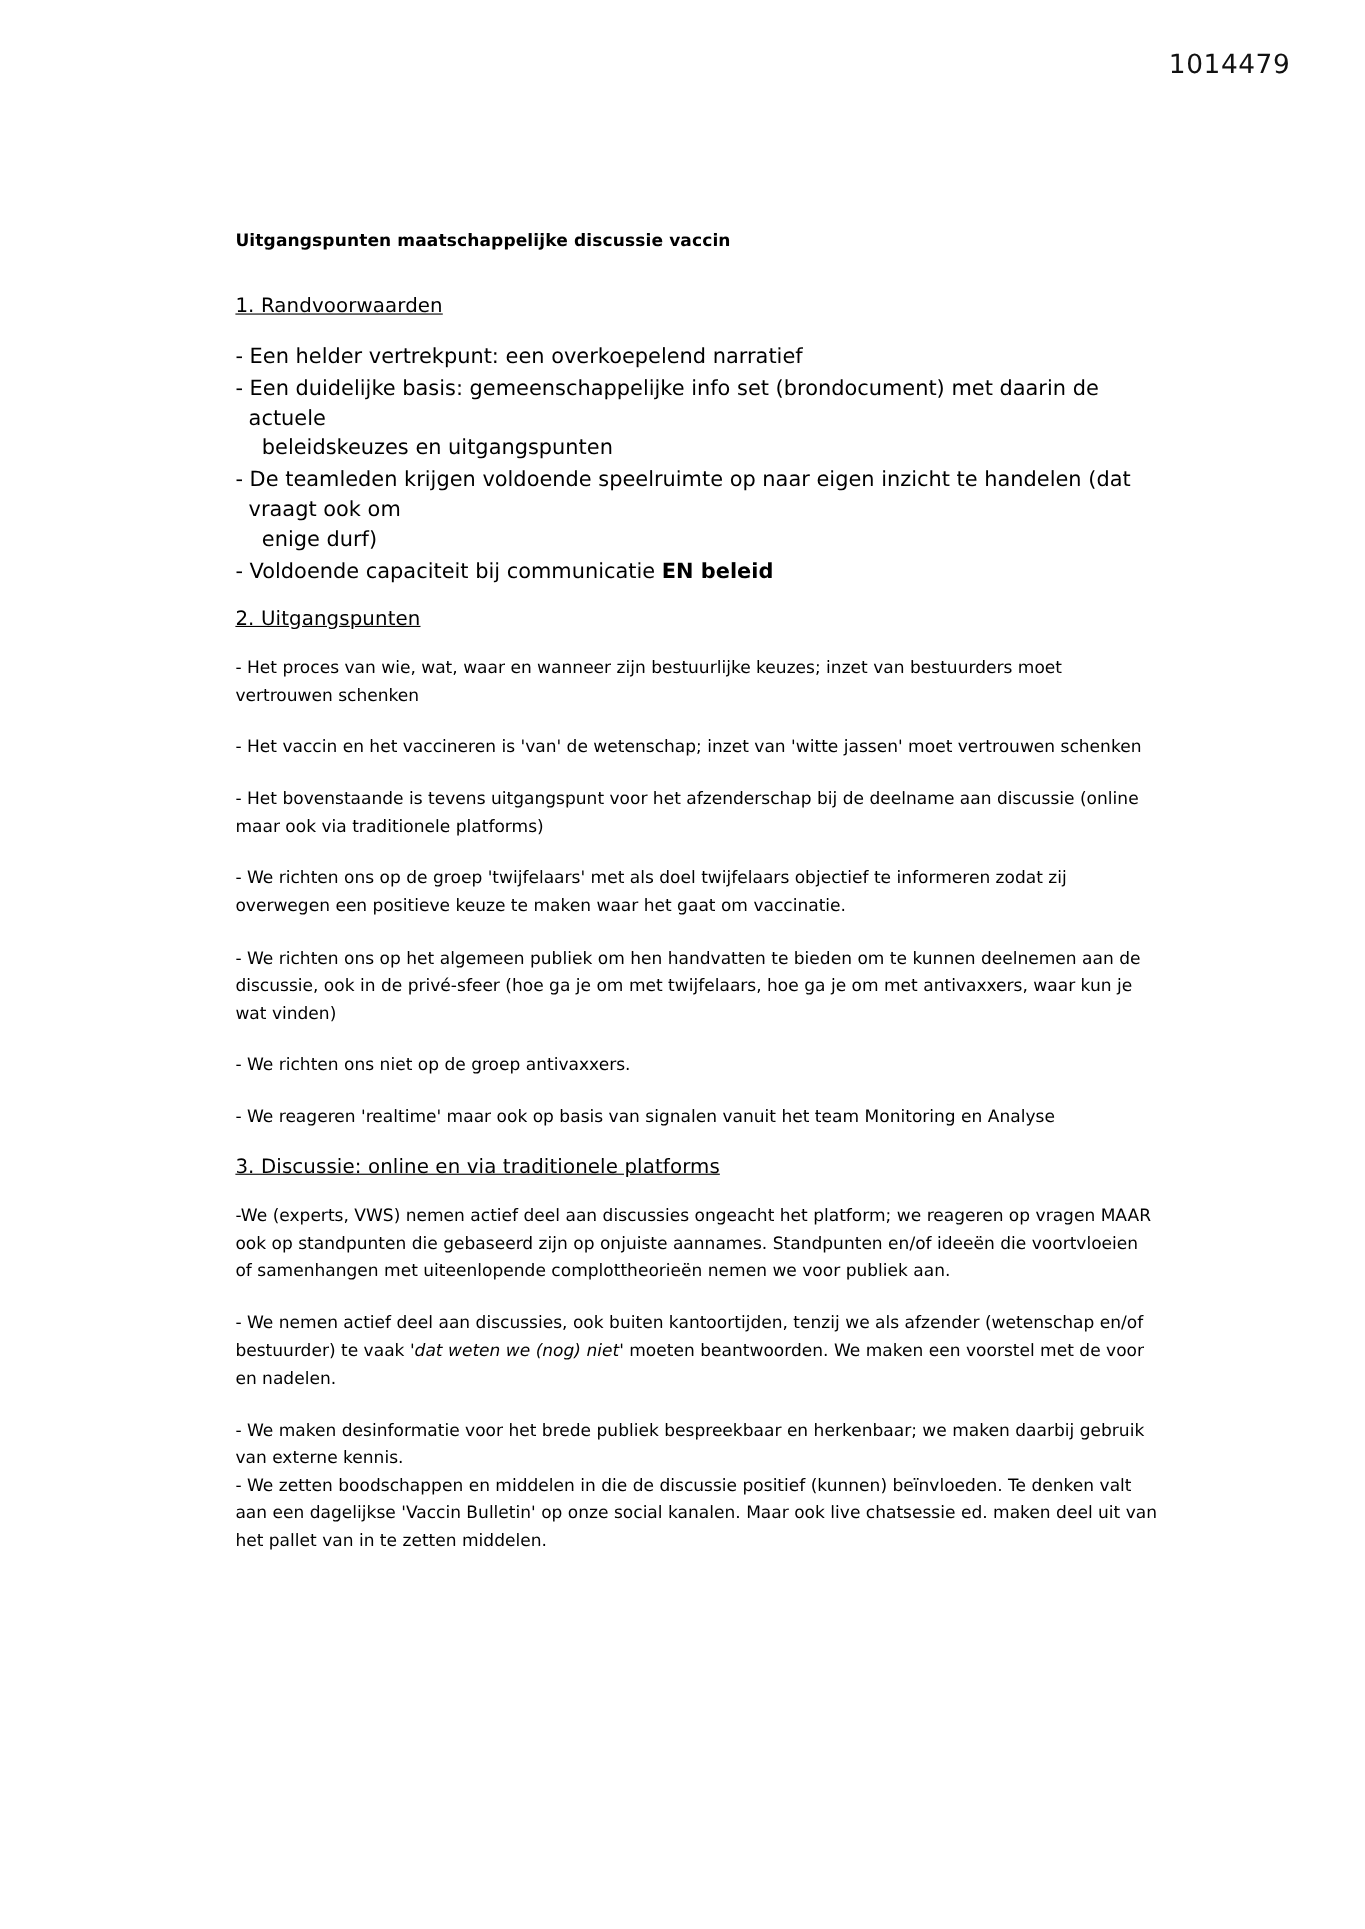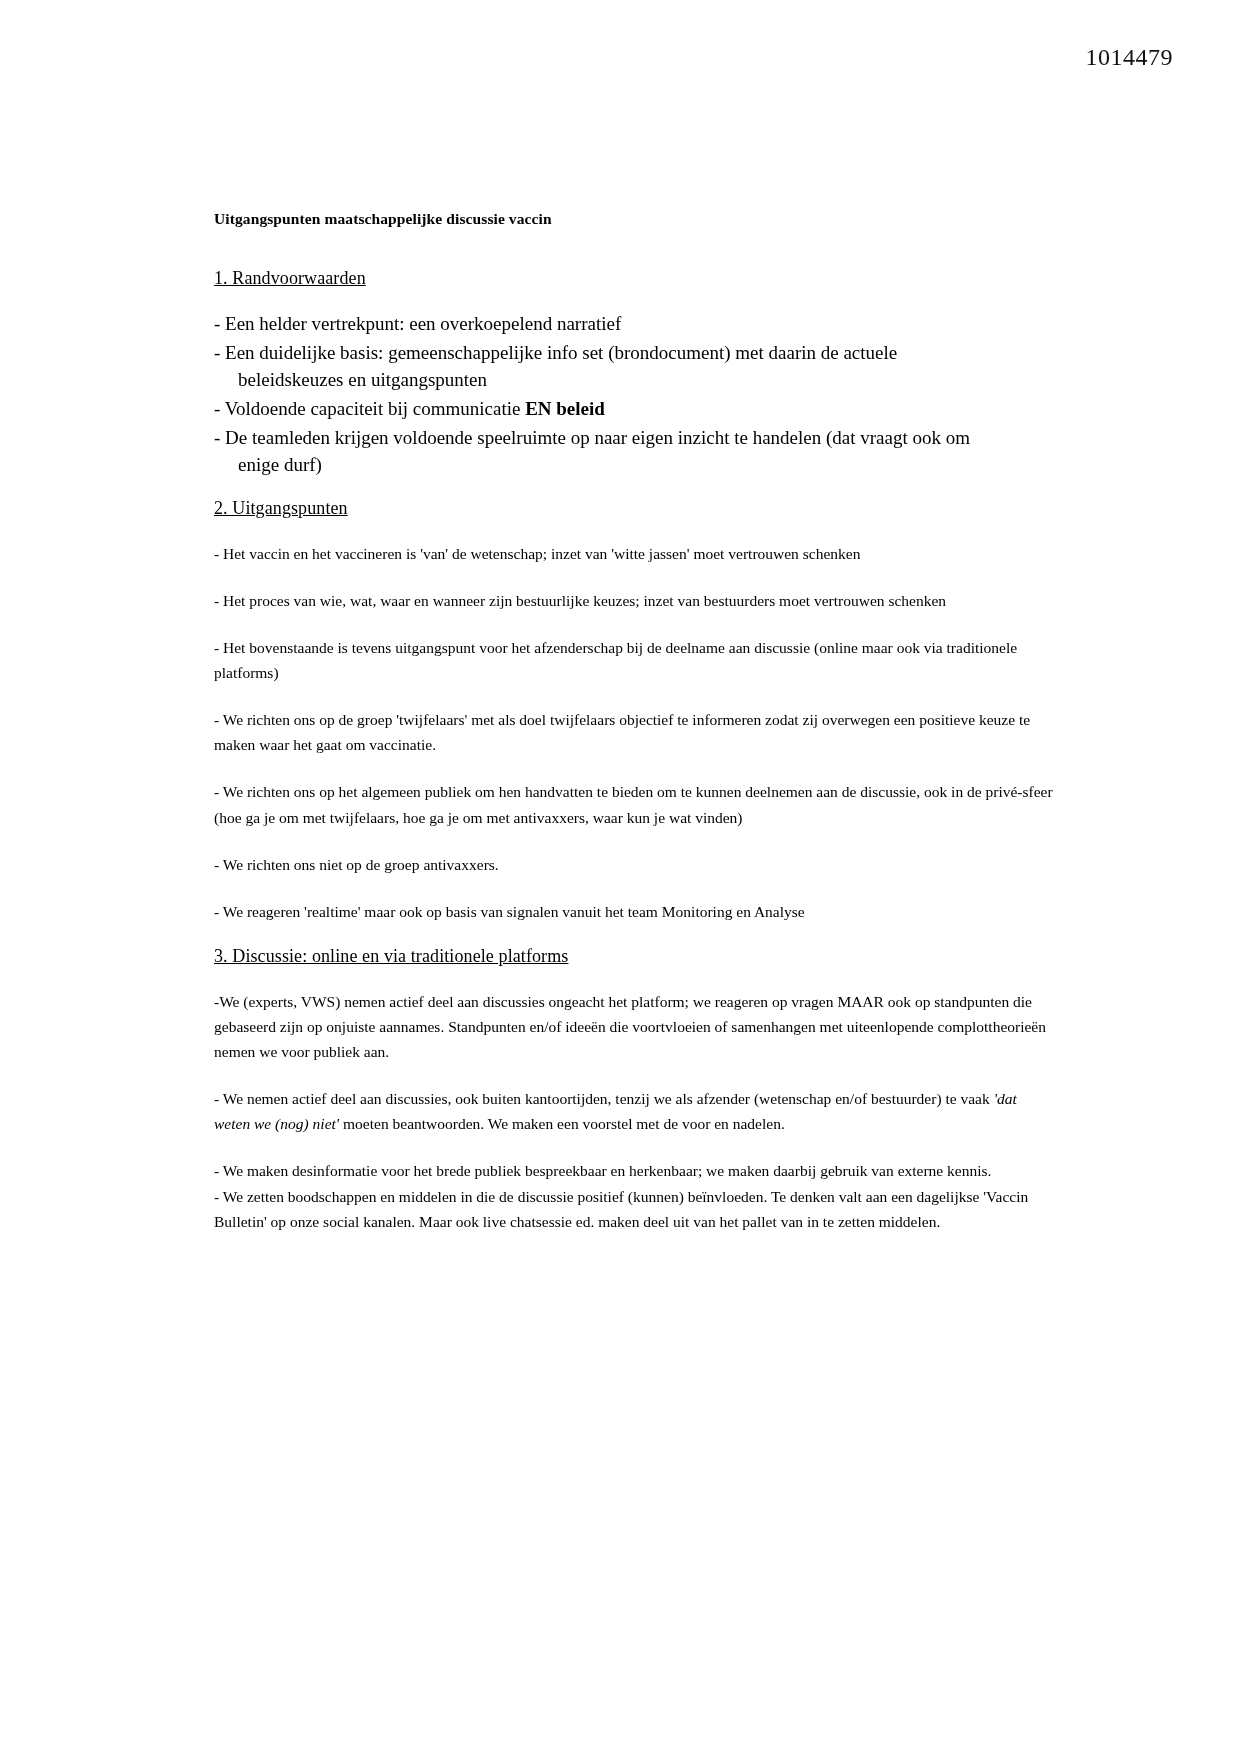--- a/index.html
+++ b/index.html
@@ -13,21 +13,20 @@
     font-family: "DejaVu Sans", sans-serif;
     color: #000000;
     position: relative;
     overflow: hidden;
   }
   .page {
     position: relative;
     width: 1241px;
     height: 1754px;
     box-sizing: border-box;
-    font-family: Liberation Serif, serif;
   }
   .doc-number {
     position: absolute;
     top: 44px;
     right: 68px;
     font-size: 24px;
     letter-spacing: 0.5px;
     color: #111111;
   }
   .content {
@@ -88,28 +87,28 @@
 
   <div class="content">
 
     <div class="title">Uitgangspunten maatschappelijke discussie vaccin</div>
 
     <div class="section-heading">1. Randvoorwaarden</div>
 
     <ul class="tight-list">
       <li><span>- Een helder vertrekpunt: een overkoepelend narratief</span></li>
       <li><span>- Een duidelijke basis: gemeenschappelijke info set (brondocument) met daarin de actuele</span><span class="cont">beleidskeuzes en uitgangspunten</span></li>
+      <li><span>- De teamleden krijgen voldoende speelruimte op naar eigen inzicht te handelen (dat vraagt ook om</span><span class="cont">enige durf)</span></li>
       <li><span>- Voldoende capaciteit bij communicatie </span><b>EN beleid</b></li>
-      <li><span>- De teamleden krijgen voldoende speelruimte op naar eigen inzicht te handelen (dat vraagt ook om</span><span class="cont">enige durf)</span></li>
     </ul>
 
     <div class="section-heading spaced-top">2. Uitgangspunten</div>
 
+    <p class="para">- Het proces van wie, wat, waar en wanneer zijn bestuurlijke keuzes; inzet van bestuurders moet vertrouwen schenken</p>
     <p class="para">- Het vaccin en het vaccineren is 'van' de wetenschap; inzet van 'witte jassen' moet vertrouwen schenken</p>
-    <p class="para">- Het proces van wie, wat, waar en wanneer zijn bestuurlijke keuzes; inzet van bestuurders moet vertrouwen schenken</p>
     <p class="para">- Het bovenstaande is tevens uitgangspunt voor het afzenderschap bij de deelname aan discussie (online maar ook via traditionele platforms)</p>
     <p class="para">- We richten ons op de groep 'twijfelaars' met als doel twijfelaars objectief te informeren zodat zij overwegen een positieve keuze te maken waar het gaat om vaccinatie.</p>
     <p class="para">- We richten ons op het algemeen publiek om hen handvatten te bieden om te kunnen deelnemen aan de discussie, ook in de privé-sfeer (hoe ga je om met twijfelaars, hoe ga je om met antivaxxers, waar kun je wat vinden)</p>
     <p class="para">- We richten ons niet op de groep antivaxxers.</p>
     <p class="para">- We reageren 'realtime' maar ook op basis van signalen vanuit het team Monitoring en Analyse</p>
 
     <div class="section-heading">3. Discussie: online en via traditionele platforms</div>
 
     <p class="para">-We (experts, VWS) nemen actief deel aan discussies ongeacht het platform; we reageren op vragen MAAR ook op  standpunten die gebaseerd zijn op onjuiste aannames. Standpunten en/of ideeën die voortvloeien  of samenhangen met uiteenlopende complottheorieën nemen we voor publiek aan.</p>
 

